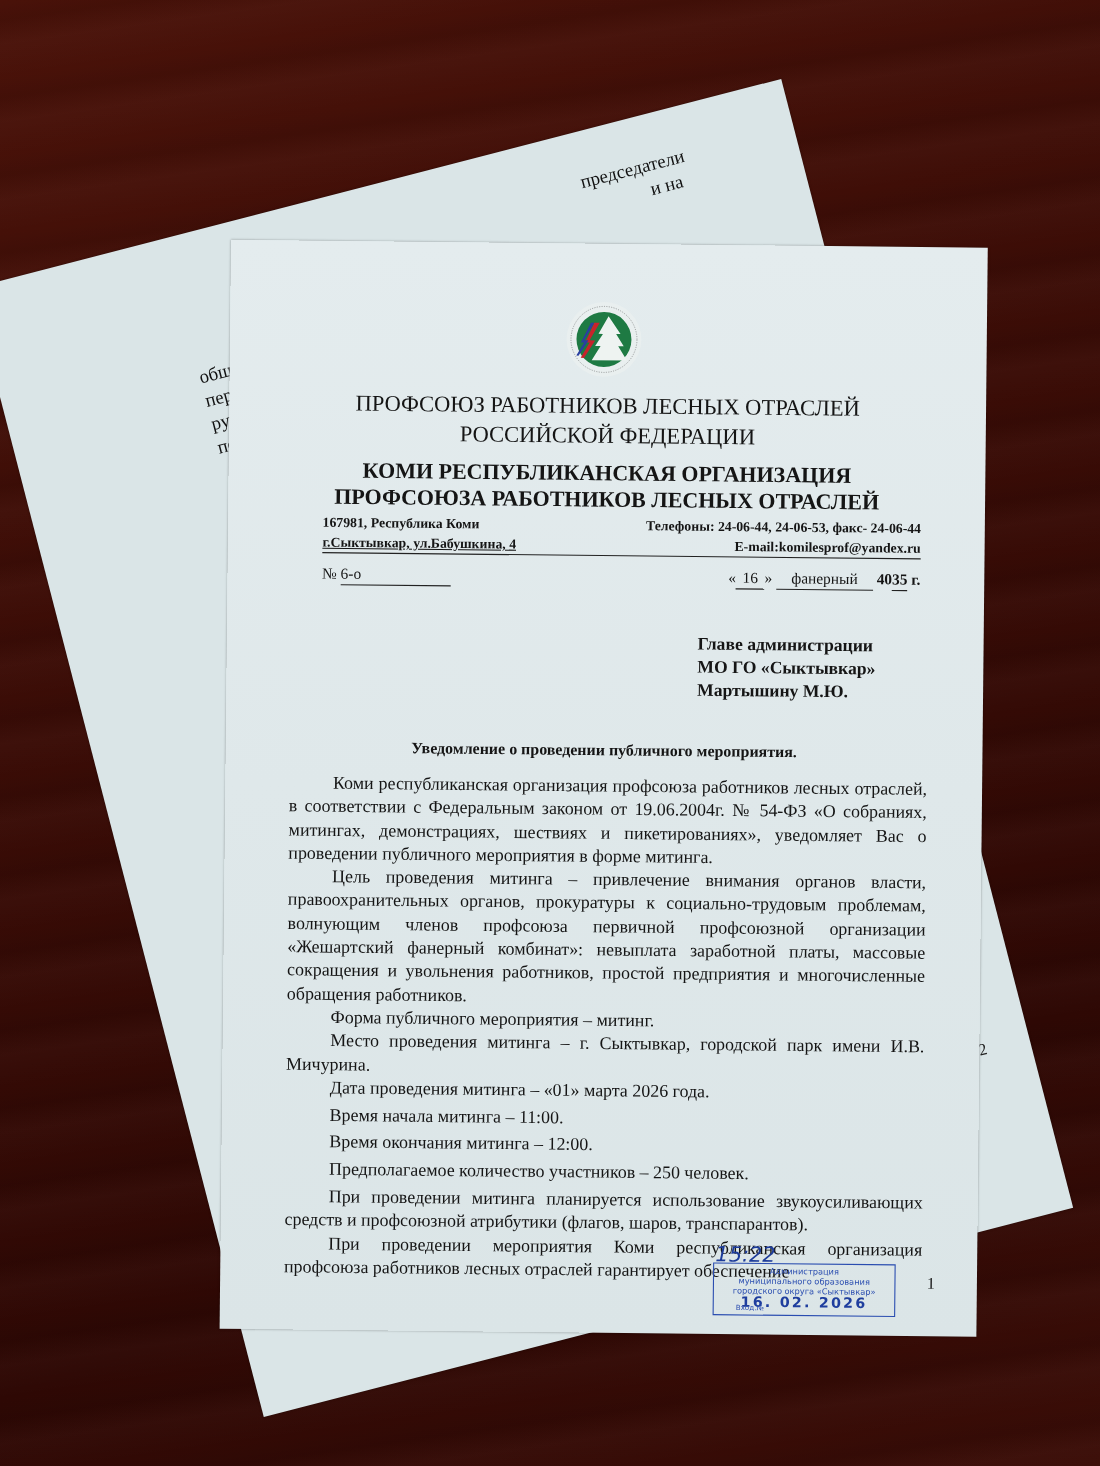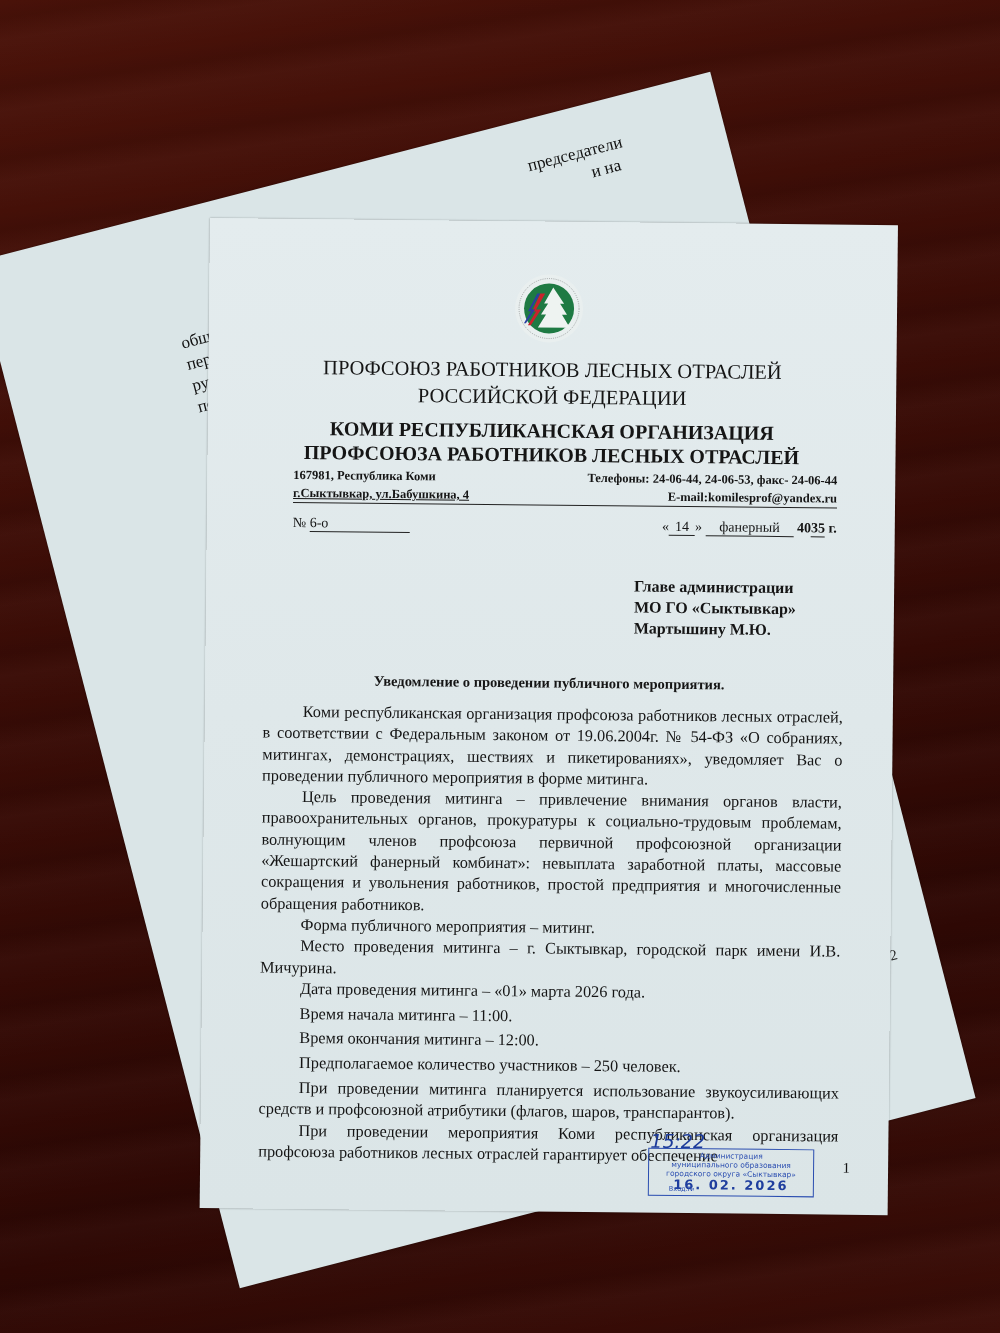--- a/index.html
+++ b/index.html
@@ -111,21 +111,21 @@
       <span>E-mail:komilesprof@yandex.ru</span>
     </div>
   </div>
 
   <div class="refline">
     <span>
       <span>№</span>
       <span class="ul" style="width:100px">6-о</span>
     </span>
     <span>
-      <span>«</span><span class="ul" style="width:26px;text-align:center">14</span><span>»</span>
+      <span>«</span><span class="ul" style="width:26px;text-align:center">16</span><span>»</span>
       <span class="ul" style="width:88px;text-align:center">фанерный</span>
       <span class="b">40</span><span class="ul b">35</span>
       <span class="b">г.</span>
     </span>
   </div>
 
   <div class="addressee">
     <div>Главе администрации</div>
     <div>МО ГО «Сыктывкар»</div>
     <div>Мартышину М.Ю.</div>

